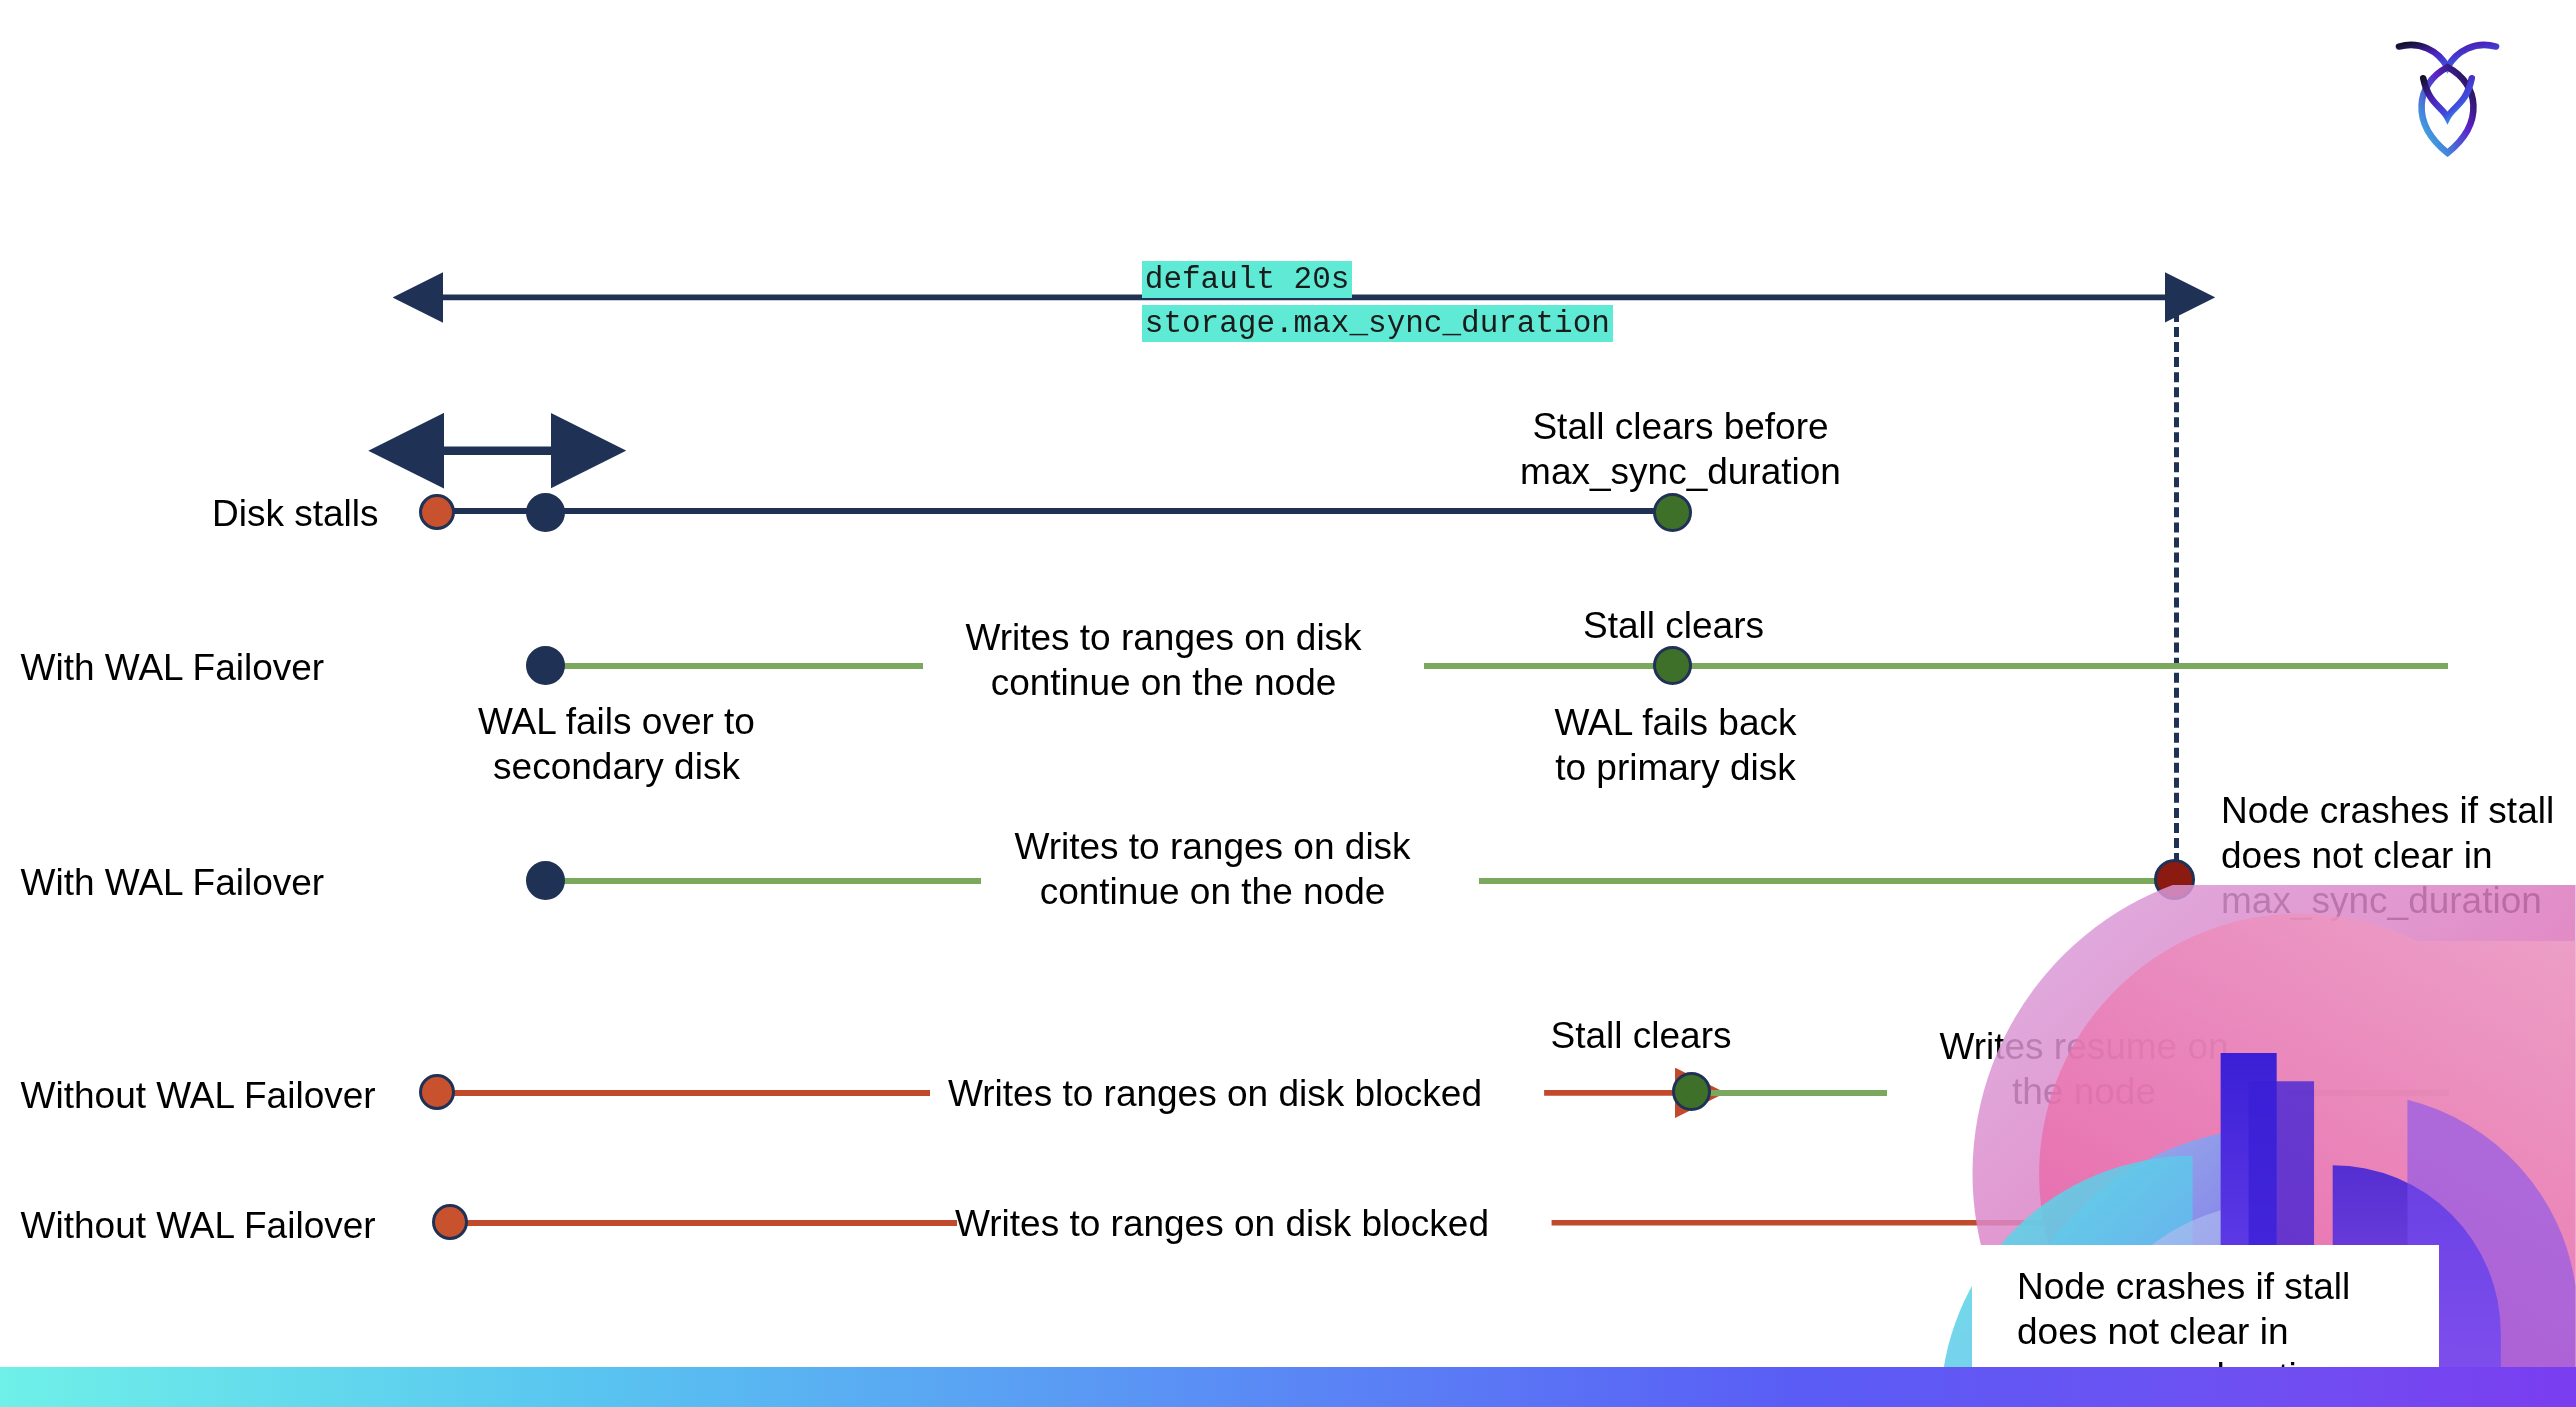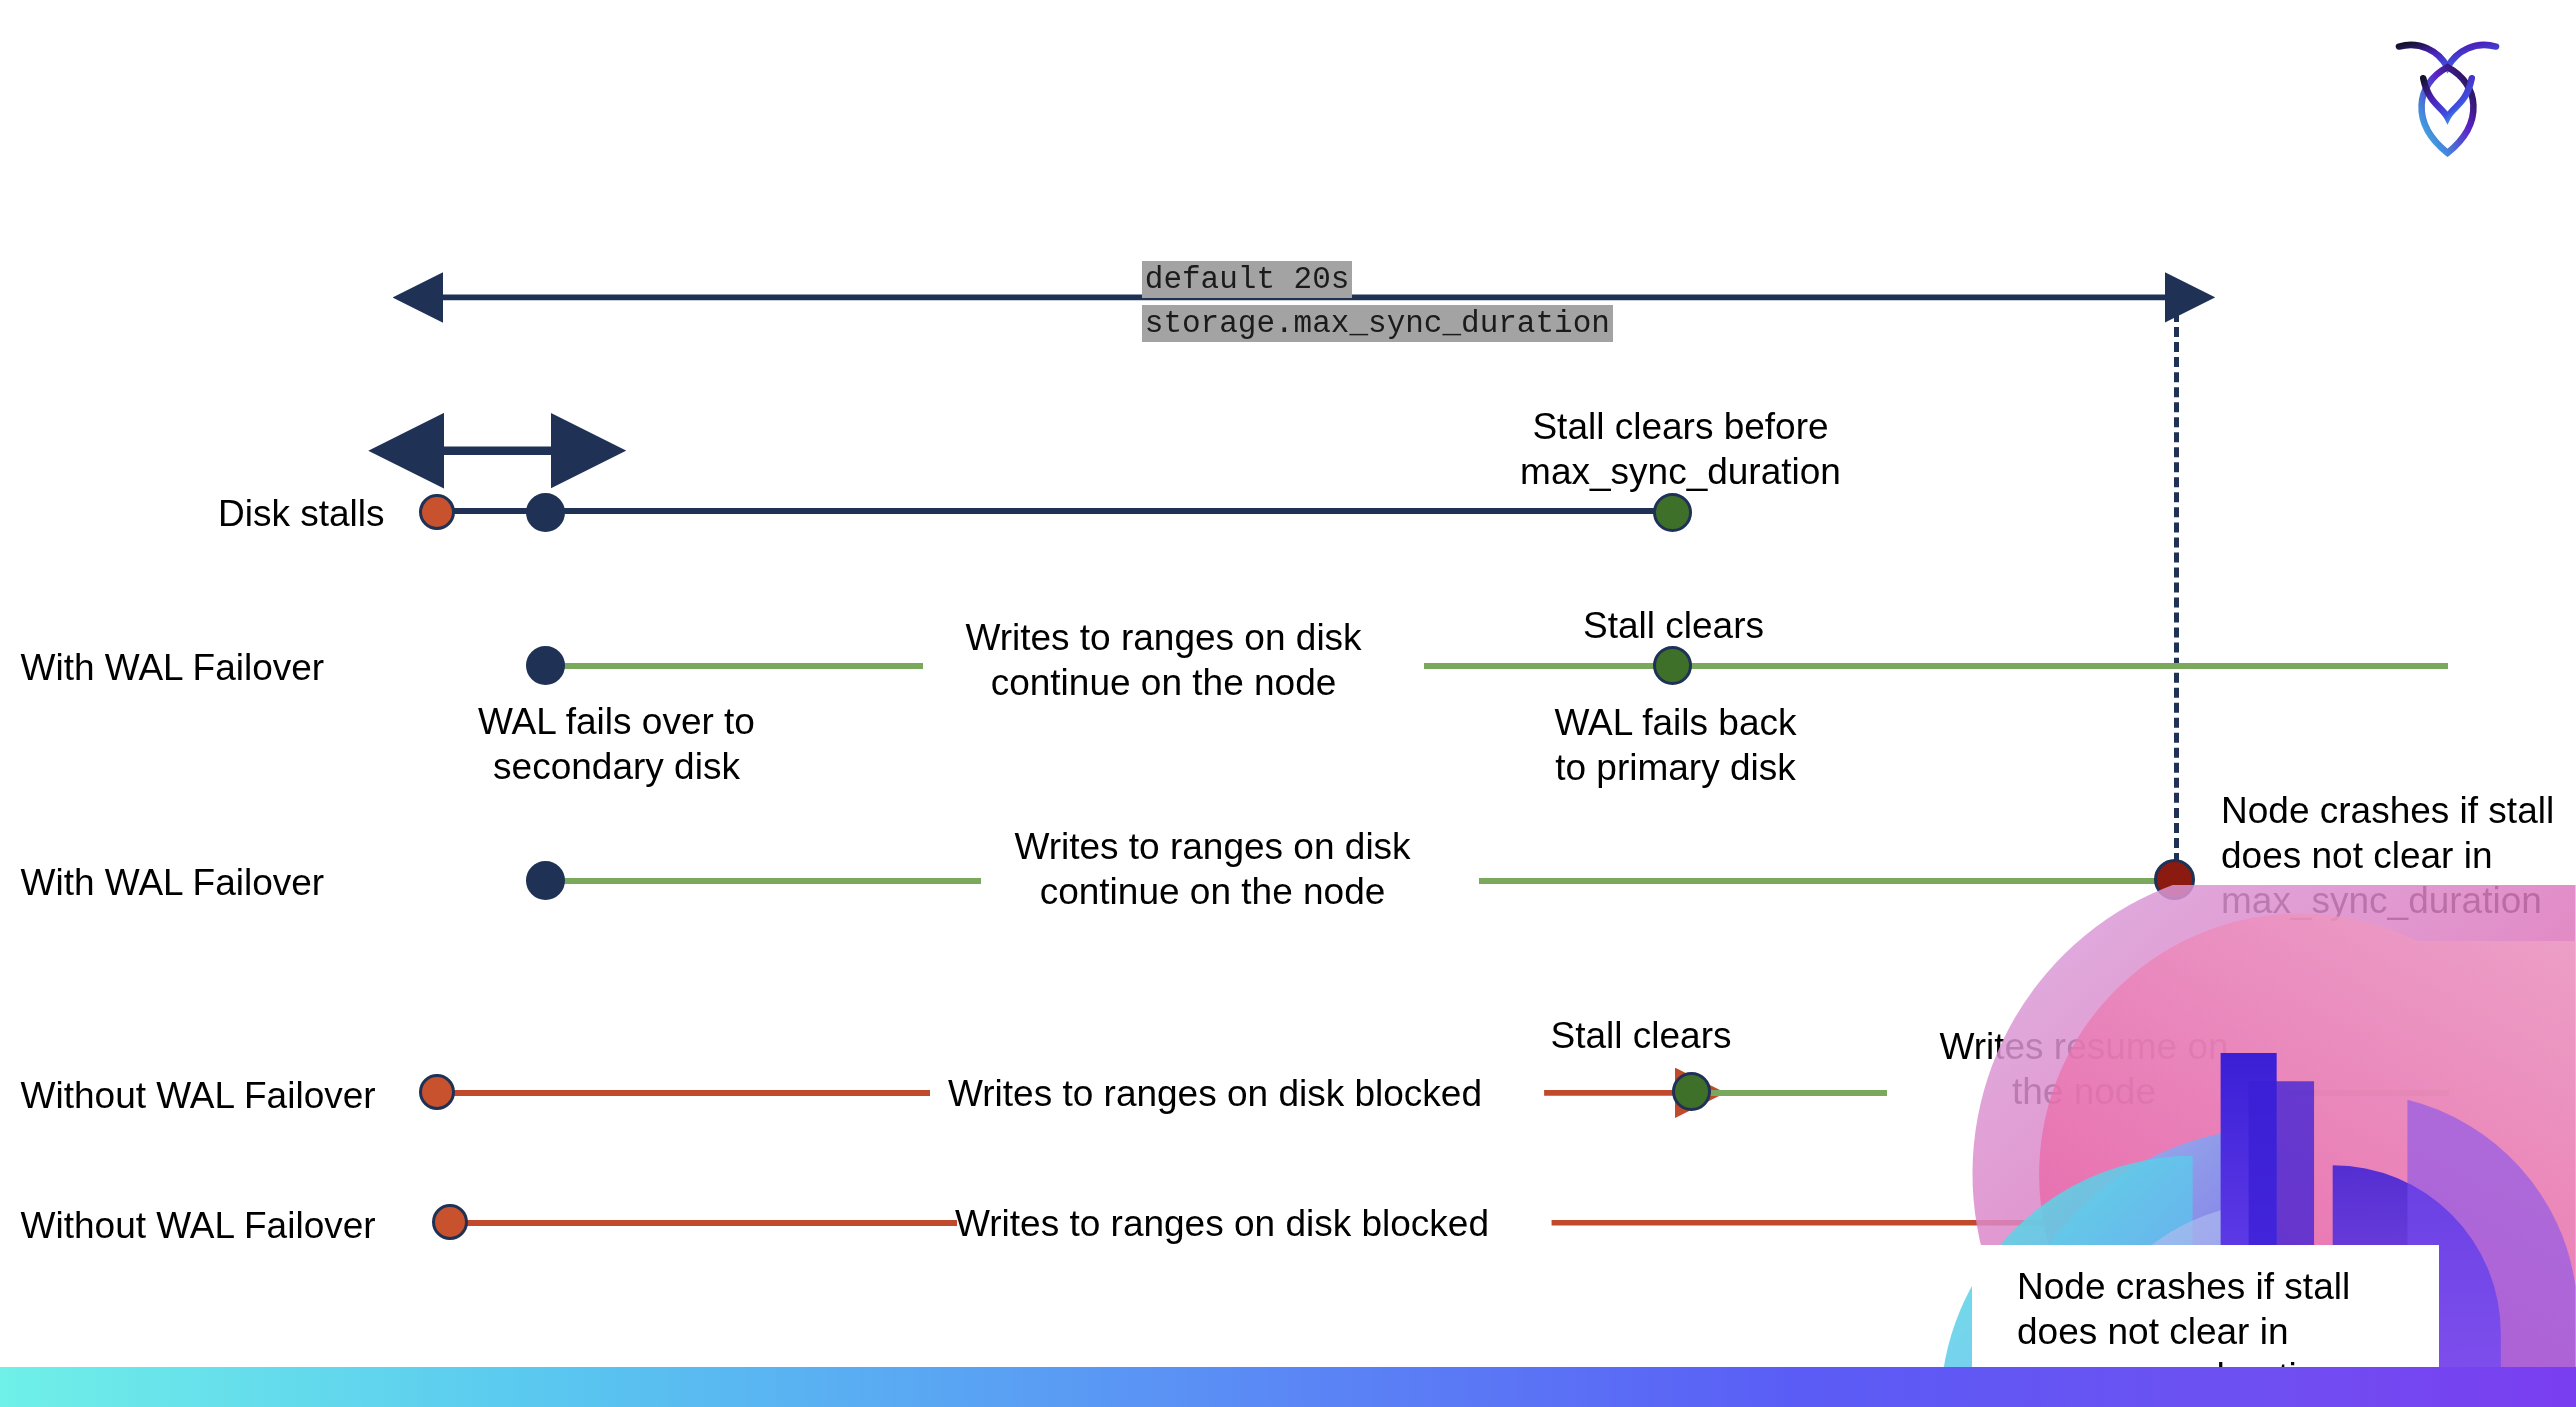--- a/index.html
+++ b/index.html
@@ -37,21 +37,21 @@
   .txt{position:absolute; color:#000; line-height:1.22; white-space:pre-line;}
   .row-label{font-size:37px;}
   .note{font-size:37px; text-align:center;}
   .note-left{font-size:37px; text-align:left;}
 
   
   .code{
     position:absolute; font-family:"Liberation Mono",monospace;
     font-size:31px; color:#1b1b1b; line-height:1.42; white-space:pre;
   }
-  .code span{background:#a3a3a3; padding:0.9px 2.8px;}
+  .code span{background:#5eead4; padding:0.9px 2.8px;}
 
   
   .line{position:absolute; height:5.6px;}
   .line.navy{background:#1f3256;}
   .line.green{background:#7aa85c;}
   .line.orange{background:#c04a2b;}
 
   .dot{position:absolute; border-radius:50%; border:3.7px solid #1f3256; box-sizing:border-box;}
   .dot.navy{background:#1f3256;}
   .dot.orange{background:#c8512e;}
@@ -109,21 +109,21 @@
     <line x1="1652" y1="1169" x2="1798" y2="1169" stroke="#c04a2b" stroke-width="6" marker-end="url(#arrOR)"></line>
 
     <line x1="1660" y1="1308" x2="2310" y2="1308" stroke="#c04a2b" stroke-width="6" marker-end="url(#arrOR)"></line>
   </svg>
 
   <div class="vdash" style="left:2174px; top:297px; height:581px;"></div>
 
   <div class="code" style="left:1142px; top:258px;"><span>default 20s</span><br><span>storage.max_sync_duration</span></div>
 
 
-  <div class="txt row-label" style="left:218px; top:491px;">Disk stalls</div>
+  <div class="txt row-label" style="left:212px; top:491px;">Disk stalls</div>
 
   <div class="line navy" style="left:436px; top:508px; width:1239px;"></div>
 
   <div class="dot orange" style="left:419px; top:494px; width:36px; height:36px;"></div>
   <div class="dot navy" style="left:526px; top:493px; width:39px; height:39px;"></div>
   <div class="dot green" style="left:1653px; top:493px; width:39px; height:39px;"></div>
 
   <div class="txt note" style="left:1484px; top:404px; width:393px;">Stall clears before
 max_sync_duration</div>
 

